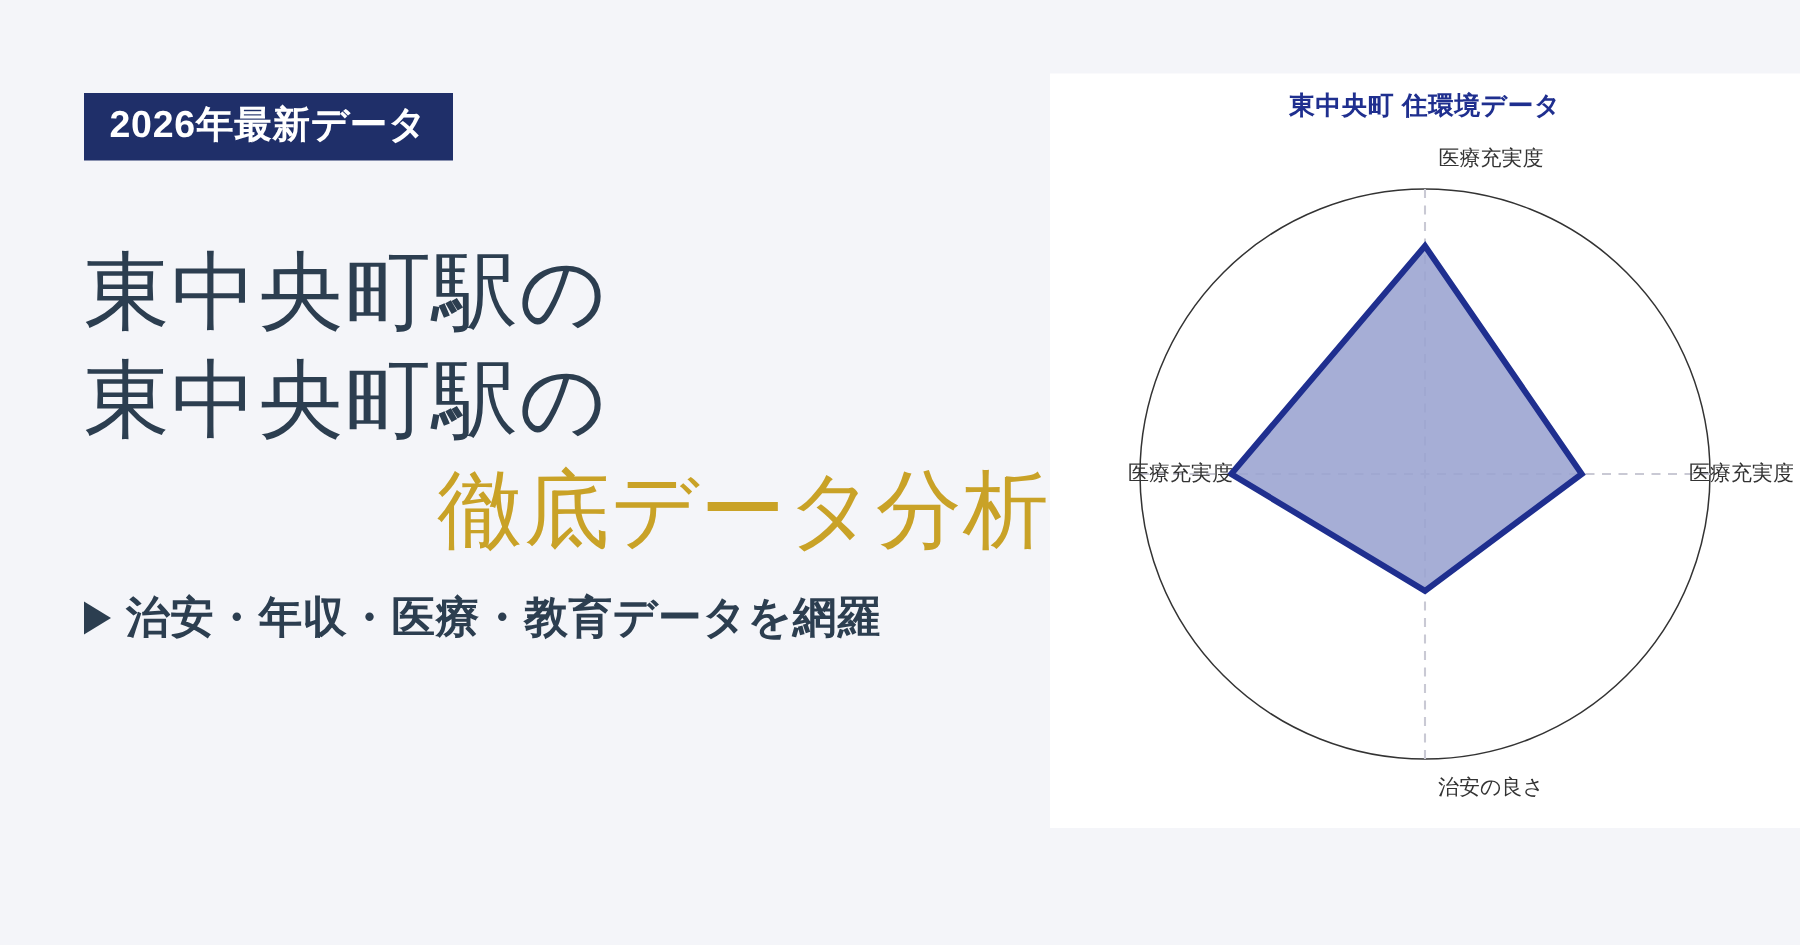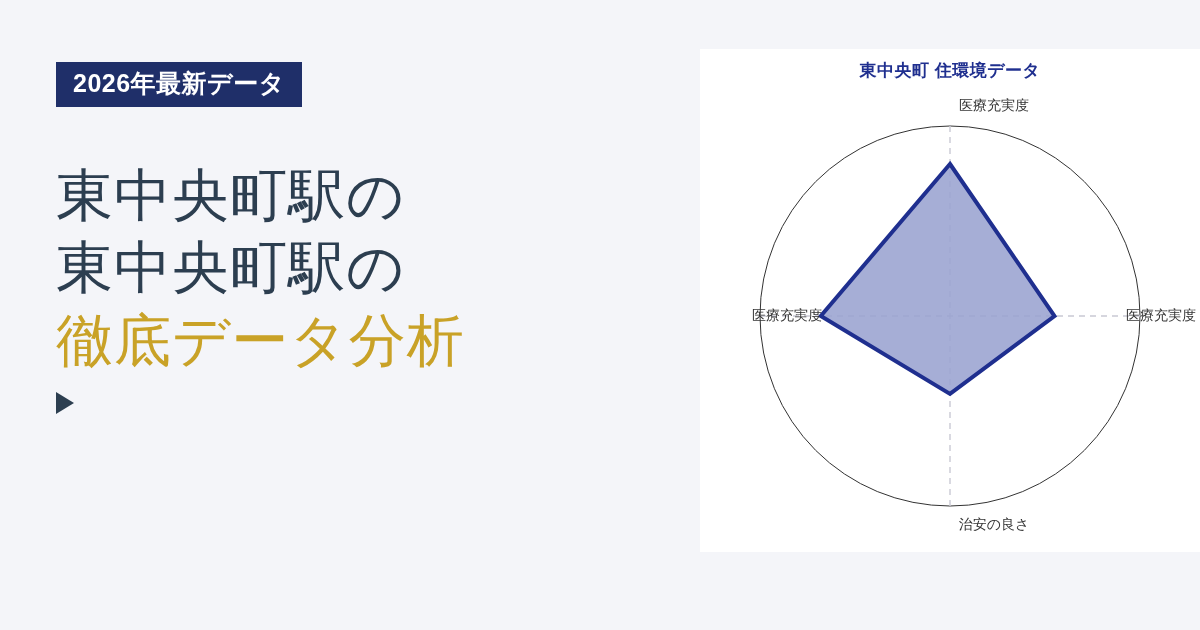--- a/index.html
+++ b/index.html
@@ -30,21 +30,21 @@
   .headline{
     margin-top:52px;
     font-size:57px;
     font-weight:normal;
     line-height:1.27;
     letter-spacing:1px;
     color:#2c3e50;
     white-space:nowrap;
   }
   .headline .ln{display:block;}
-  .headline .gold{color:#c9a227;}
+  .headline .gold{color:#c9a227;text-align:right;}
   .subline{
     margin-top:16px;
     font-size:29px;
     font-weight:bold;
     color:#2c3e50;
     letter-spacing:.5px;
     white-space:nowrap;
     display:flex;
     align-items:center;
     gap:6px;
@@ -93,20 +93,21 @@
     <div class="badge" style="background: rgb(31, 47, 105);">2026年最新データ</div>
 
     <div class="headline">
       <span class="ln">東中央町駅の</span>
       <span class="ln">東中央町駅の</span>
       <span class="ln gold">徹底データ分析</span>
     </div>
 
     <div class="subline">
       <span class="tri"></span>
+      <span>治安・年収・医療・教育データを網羅</span>
     </div>
 
   </div>
 
   <div class="chart-panel">
 
     <div class="chart-title" style="color: rgb(31, 47, 143);">東中央町 住環境データ</div>
 
     <svg class="radar-svg" viewBox="0 0 500 503">
       <g>

